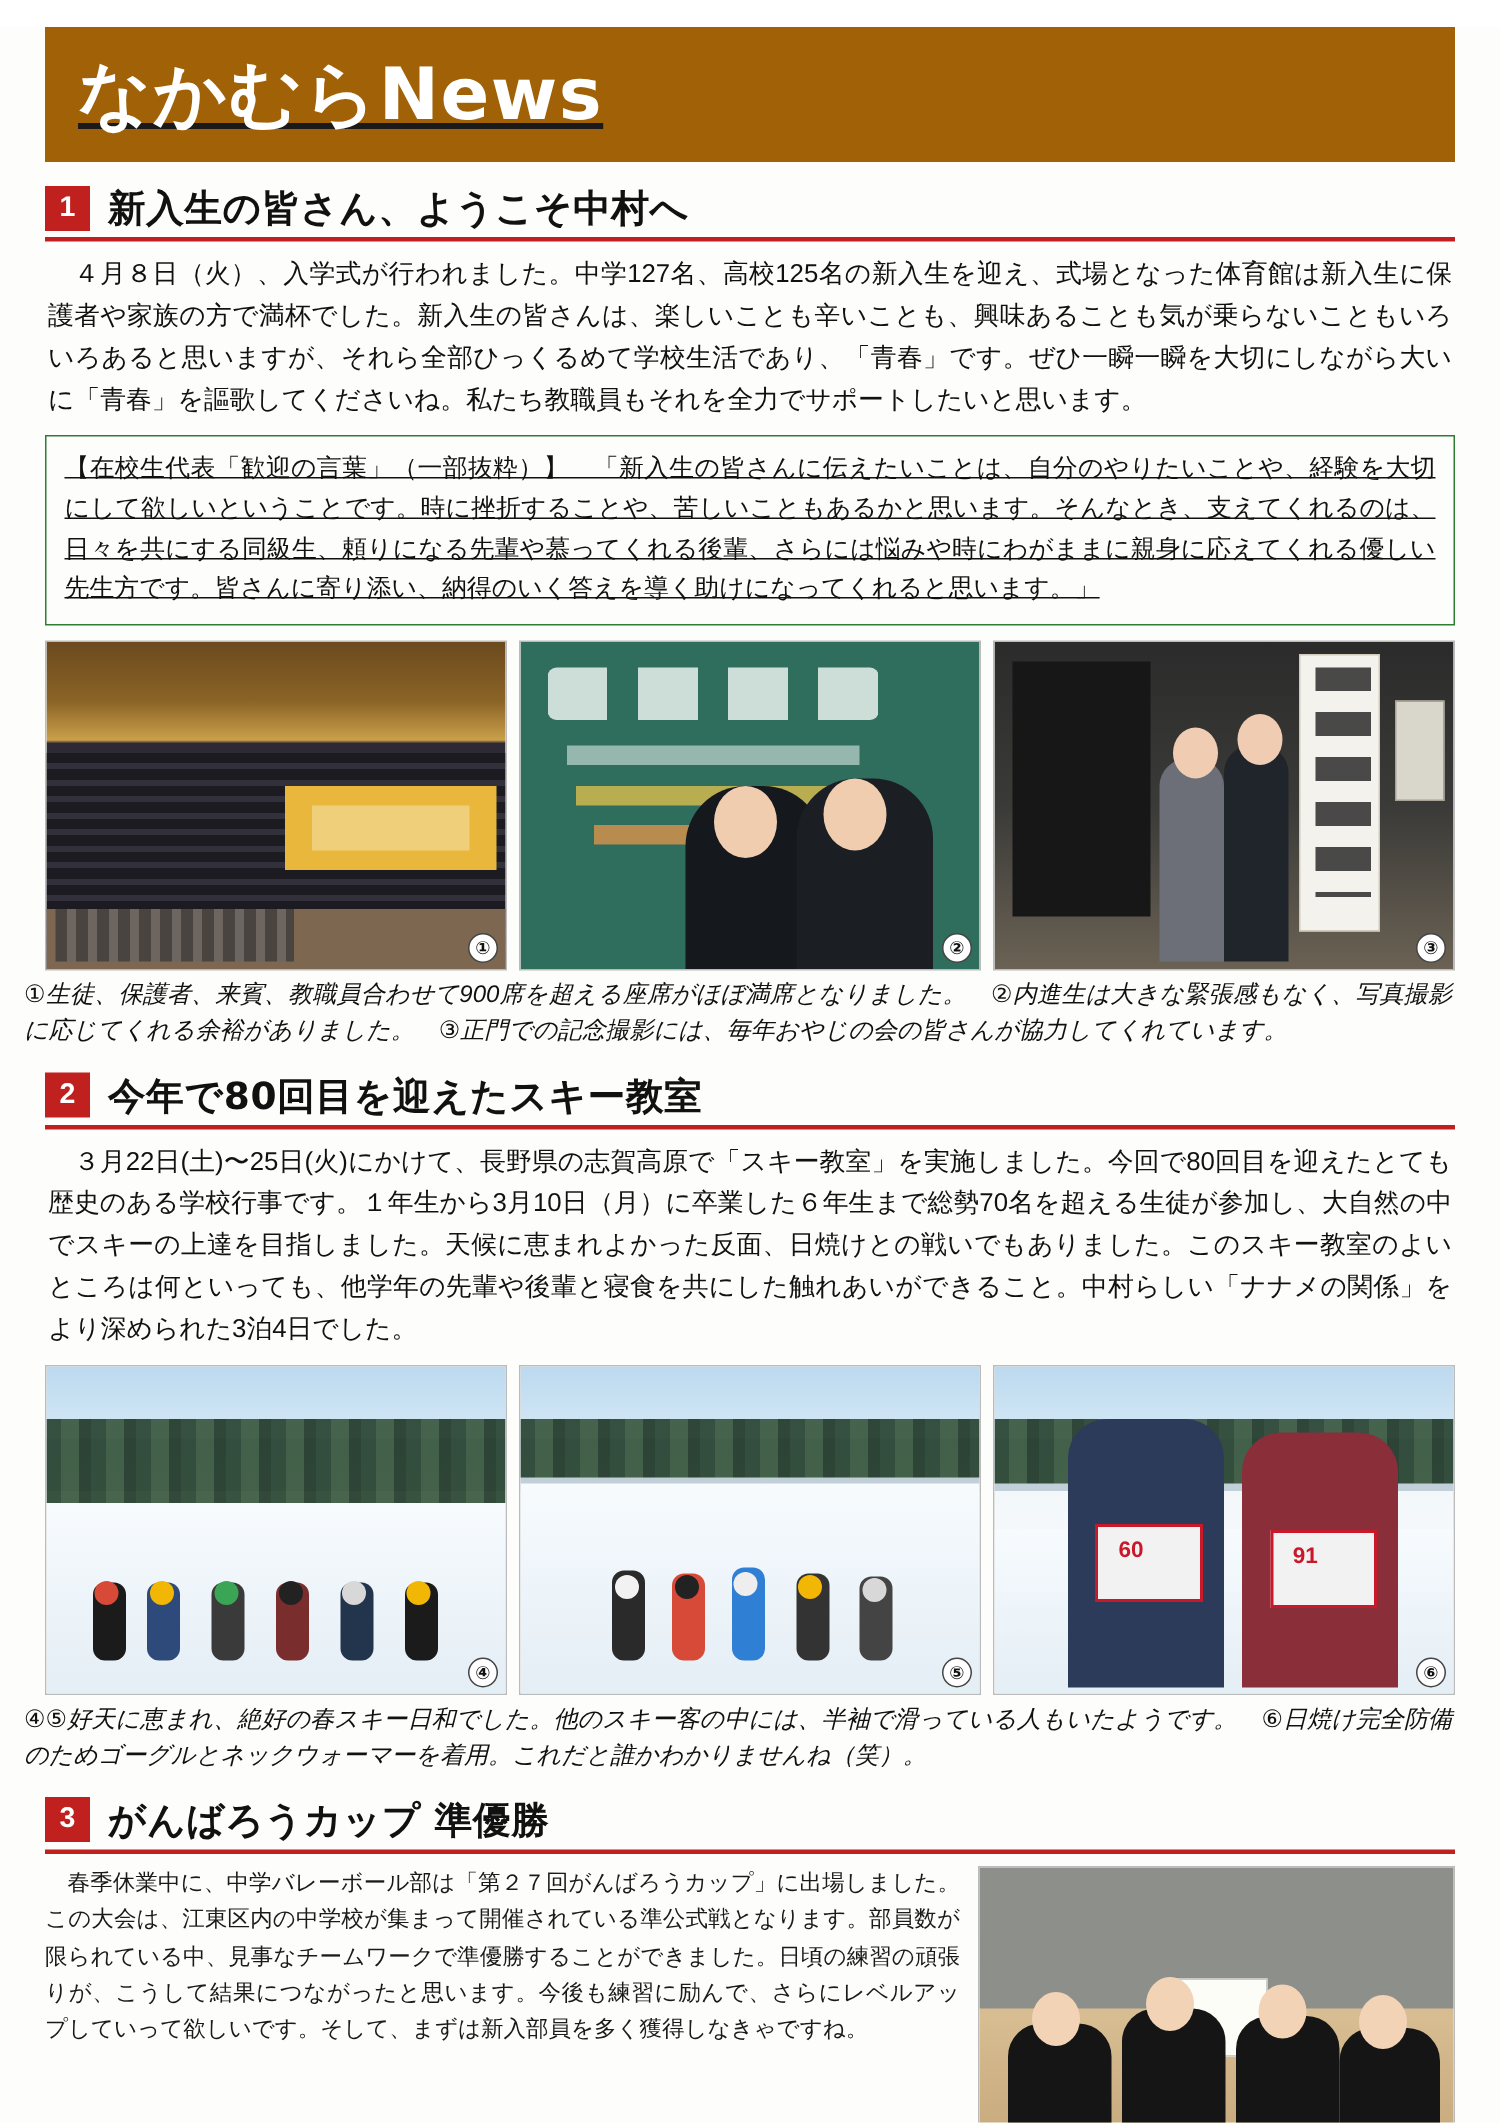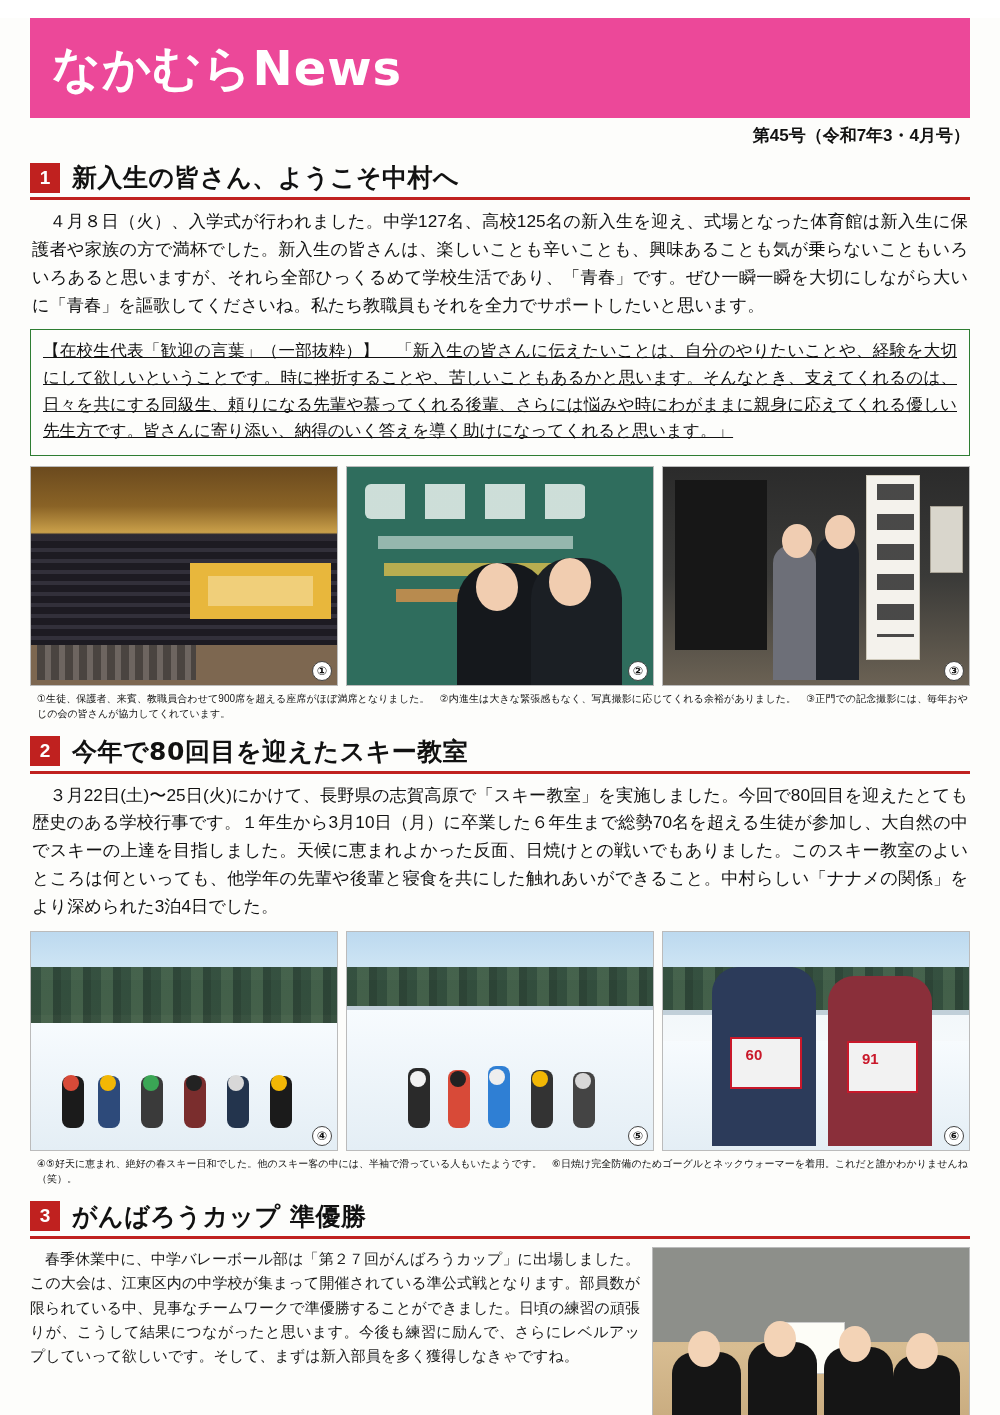--- a/index.html
+++ b/index.html
@@ -14,24 +14,24 @@
   .page{
     position:relative;
     width:1000px;height:1415px;
     box-sizing:border-box;
     padding:0;
     background:#fdfdfb;
   }
   
   .masthead{
     margin:18px 30px 0 30px;
-    background:#ec4899;
-    height:100px;
+    background:#a16207;
+    height:90px;
     position:relative;
-    display:flex;align-items:center;
+    display:flex;align-items:center;text-decoration:underline;
   }
   .masthead-title{
     color:#ffffff;
     font-size:48px;
     font-weight:bold;
     letter-spacing:1px;
     padding-left:22px;
     line-height:1;
     font-family:"DejaVu Sans","Liberation Sans",sans-serif;
   }
@@ -96,25 +96,26 @@
   }
   .photo .badge{
     position:absolute;right:5px;bottom:4px;
     width:18px;height:18px;border-radius:50%;
     background:#fff;color:#111;
     font-size:12px;line-height:18px;text-align:center;
     border:1px solid #444;
     font-weight:bold;
   }
   .caption{
-    margin:5px 32px 0 37px;
-    font-size:10px;
+    margin:5px 32px 0 16px;
+    font-size:16px;
     line-height:1.5;
     color:#111;
     text-align:justify;
+    font-style:italic;
   }
   
   .scene{position:absolute;inset:0;}
   
   .p1{background:linear-gradient(#6b4a1e 0%,#8a6326 18%,#caa04a 30%,#2d2a33 31%,#3a3540 100%);}
   .p1 .stage{position:absolute;left:52%;top:44%;width:46%;height:26%;background:#e8b73c;}
   .p1 .stage2{position:absolute;left:58%;top:50%;width:34%;height:14%;background:#f0cf7a;}
   .p1 .rows{position:absolute;left:0;top:34%;width:100%;height:66%;
     background:repeating-linear-gradient(#1d1b22 0 7px,#32303a 7px 11px);}
   .p1 .floor{position:absolute;left:0;bottom:0;width:100%;height:18%;background:#7d6750;}
@@ -168,21 +169,20 @@
   .sec3-photo{flex:0 0 316px;height:248px;position:relative;border:1px solid #bbb;overflow:hidden;}
 </style>
 </head>
 <body>
 
 <div class="page">
 
   <div class="masthead">
     <div class="masthead-title">なかむらNews</div>
   </div>
-  <div class="issue">第45号（令和7年3・4月号）</div>
 
   <div class="sec-head">
     <div class="sec-num">1</div>
     <div class="sec-title">新入生の皆さん、ようこそ中村へ</div>
   </div>
   <div class="body-text">４月８日（火）、入学式が行われました。中学127名、高校125名の新入生を迎え、式場となった体育館は新入生に保護者や家族の方で満杯でした。新入生の皆さんは、楽しいことも辛いことも、興味あることも気が乗らないこともいろいろあると思いますが、それら全部ひっくるめて学校生活であり、「青春」です。ぜひ一瞬一瞬を大切にしながら大いに「青春」を謳歌してくださいね。私たち教職員もそれを全力でサポートしたいと思います。</div>
   <div class="quote-box">【在校生代表「歓迎の言葉」（一部抜粋）】　「新入生の皆さんに伝えたいことは、自分のやりたいことや、経験を大切にして欲しいということです。時に挫折することや、苦しいこともあるかと思います。そんなとき、支えてくれるのは、日々を共にする同級生、頼りになる先輩や慕ってくれる後輩、さらには悩みや時にわがままに親身に応えてくれる優しい先生方です。皆さんに寄り添い、納得のいく答えを導く助けになってくれると思います。」</div>
 
   <div class="photo-row">
     <div class="photo">

